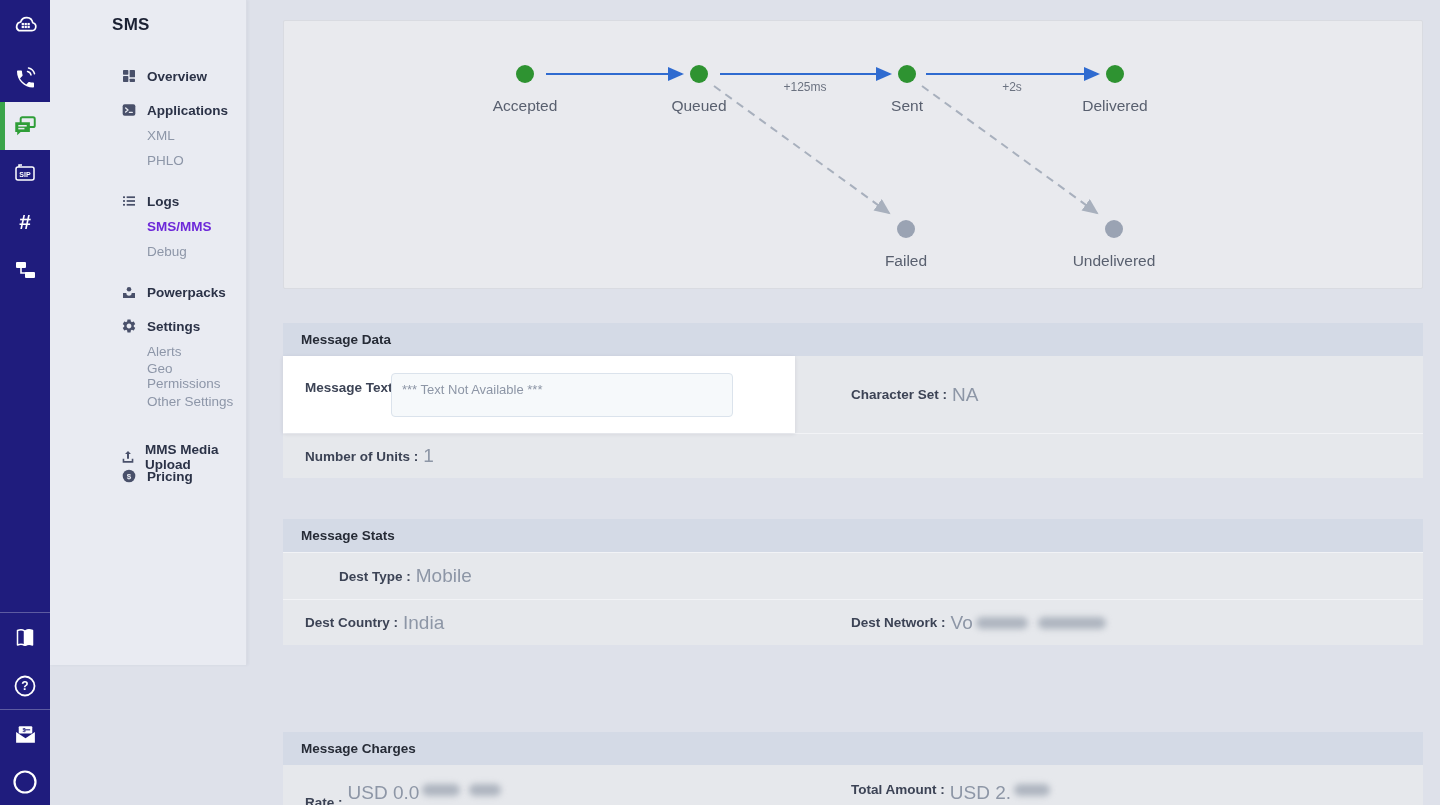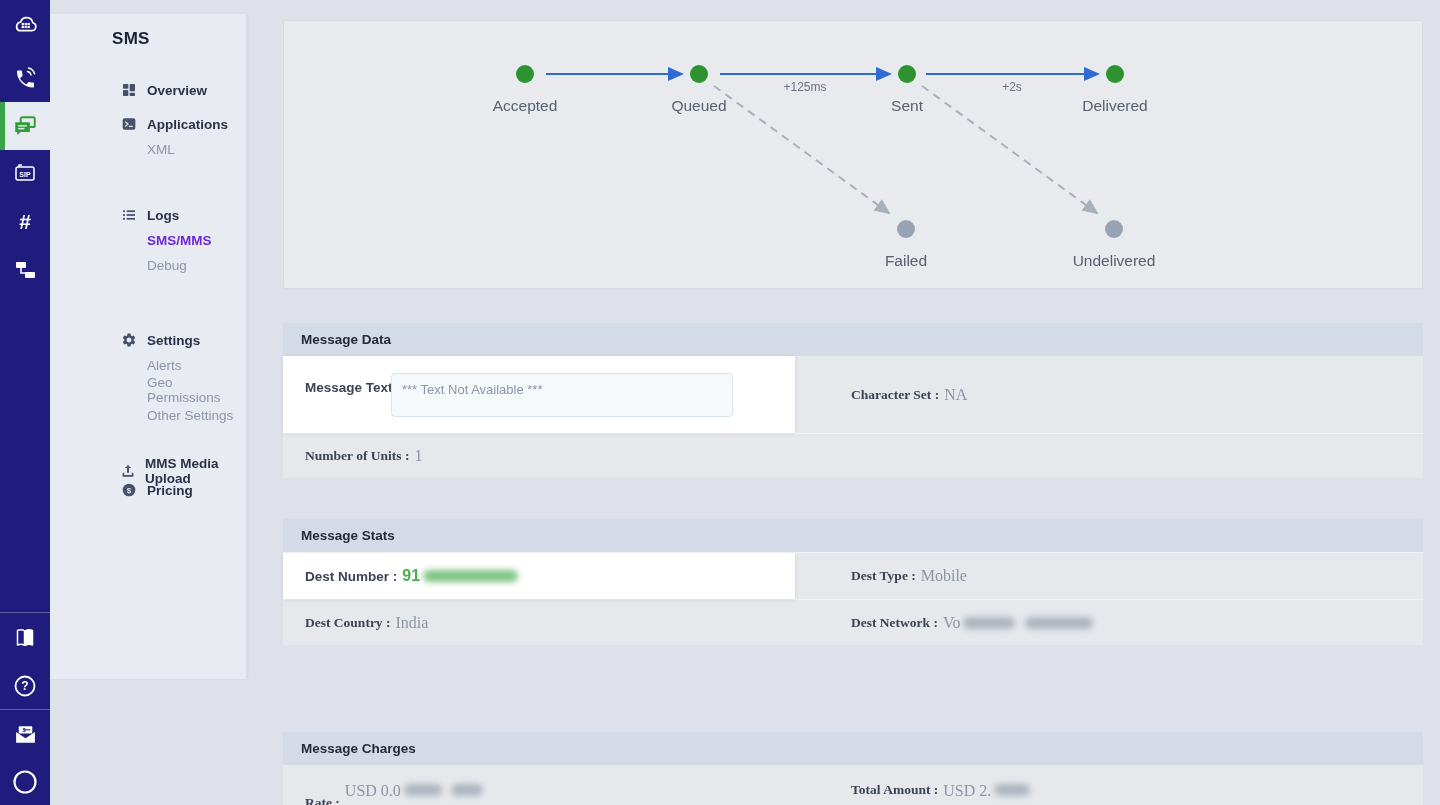--- a/index.html
+++ b/index.html
@@ -10,45 +10,45 @@
   .rail { position:absolute; left:0; top:0; width:50px; height:805px; background:#1f1c7d; z-index:5; }
   .rail-item { position:absolute; left:0; width:50px; height:48px; display:flex; align-items:center; justify-content:center; cursor:pointer; }
   .rail-item.active { background:#e9ebf2; height:48px; }
   .rail-item.active::before { content:""; position:absolute; left:0; top:0; bottom:0; width:5px; background:#3aa44a; }
   .rail-divider { position:absolute; left:0; width:50px; height:1px; background:rgba(255,255,255,.28); }
   .rail svg { display:block; }
   .rail .glyph { color:#fff; font-weight:bold; font-size:21px; }
 
   
   .subbar { position:absolute; left:50px; top:0; width:197px; height:665px; background:#e9ebf2;
-    border-right:1px solid #d9dce5; box-shadow:1px 0 3px rgba(40,50,90,.06); z-index:4;margin-top:14px; }
+    border-right:1px solid #d9dce5; box-shadow:1px 0 3px rgba(40,50,90,.06); z-index:4; }
   .subbar-title { position:absolute; left:62px; top:15px; font-size:17px; font-weight:bold; color:#1b2133; letter-spacing:.3px; }
   .nav-item { position:absolute; left:0; width:197px; height:26px; display:flex; align-items:center; cursor:pointer; }
   .nav-item .nico { width:18px; height:18px; margin-left:70px; margin-right:9px; display:flex; align-items:center; justify-content:center; }
   .nav-item .nlabel { font-size:13.5px; font-weight:bold; color:#2b3247; }
   .nav-item.sub .nlabel { margin-left:97px; font-weight:normal; color:#8d96a8; font-size:13.5px; }
   .nav-item.sub.active .nlabel { color:#6d28d9; font-weight:bold; }
 
   
   .main { position:absolute; left:247px; top:0; width:1193px; height:805px; background:#dee1ea; }
 
   .flow-panel { position:absolute; left:36px; top:20px; width:1140px; height:269px;
     background:#e9eaee; border:1px solid #d9dbe1; border-radius:2px; }
 
   .section { position:absolute; left:36px; width:1140px; }
   .sec-header { height:33px; background:#d4dae6; display:flex; align-items:center; padding-left:18px;
     font-size:13.5px; font-weight:bold; color:#262b36; }
   .row { display:flex; width:100%; border-top:1px solid #f2f3f6; }
   .cell { position:relative; display:flex; align-items:center; }
   .cell.left { width:512px; padding-left:22px; }
   .cell.right { flex:1; padding-left:56px; }
-  .gray { background:#e6e8ec;font-family:Liberation Serif, serif; }
+  .gray { background:#e6e8ec; }
   .white { background:#ffffff; box-shadow:0 1px 4px rgba(30,40,70,.10); z-index:2; }
   .lbl { font-size:13.5px; font-weight:bold; color:#3c4355; white-space:pre; }
-  .val { font-size:16px; color:#8d96a6; margin-left:5px; white-space:pre; }
+  .val { font-size:19px; color:#8d96a6; margin-left:5px; white-space:pre; }
   .val.green { color:#4cae4f; font-weight:bold; }
   .redact { display:inline-block; height:12px; border-radius:6px; margin-left:3px; filter:blur(3px); }
   .redact.green { background:rgba(76,175,80,.72); }
   .redact.grayb { background:rgba(140,150,165,.62); }
 
   .msgtext-area { position:absolute; left:108px; top:17px; width:342px; height:44px;
     background:#f6f9fb; border:1px solid #dbe3ec; border-radius:4px; resize:none;
     font-family:"Liberation Sans", sans-serif; font-size:13px; color:#8d96a6; padding:8px 10px; outline:none; }
 
   .flow-label { font-size:15.5px; fill:#59606f; }
@@ -154,20 +154,23 @@
         <path d="M7 9 l3.5 3 L7 15" fill="none" stroke="#e9ebf2" stroke-width="2" stroke-linecap="round" stroke-linejoin="round"></path>
         <line x1="12.5" y1="15.5" x2="17" y2="15.5" stroke="#e9ebf2" stroke-width="2" stroke-linecap="round"></line>
       </svg>
       </span>
     <span class="nlabel">Applications</span>
   </div>
 
   <div class="nav-item sub" style="top:122px">
     <span class="nlabel">XML</span>
   </div>
+  <div class="nav-item sub" style="top:147px">
+    <span class="nlabel">PHLO</span>
+  </div>
 
   <div class="nav-item" style="top:188px">
     <span class="nico">
       <svg width="16" height="16" viewBox="0 0 24 24" fill="#49506a">
         <rect x="3" y="5" width="3" height="2.6"></rect>
           <rect x="8.5" y="5" width="12.5" height="2.6"></rect>
         <rect x="3" y="10.7" width="3" height="2.6"></rect>
           <rect x="8.5" y="10.7" width="12.5" height="2.6"></rect>
         <rect x="3" y="16.4" width="3" height="2.6"></rect>
           <rect x="8.5" y="16.4" width="12.5" height="2.6"></rect>
@@ -176,20 +179,29 @@
     <span class="nlabel">Logs</span>
   </div>
 
   <div class="nav-item sub active" style="top:213px">
     <span class="nlabel">SMS/MMS</span>
   </div>
   <div class="nav-item sub" style="top:238px">
     <span class="nlabel">Debug</span>
   </div>
 
+  <div class="nav-item" style="top:279px">
+    <span class="nico">
+      <svg width="16" height="16" viewBox="0 0 24 24" fill="#49506a">
+        <circle cx="12" cy="8" r="3.4"></circle>
+        <path d="M3 13.5 h5 a4 4 0 0 0 8 0 h5 V21 H3 z"></path>
+      </svg>
+      </span>
+    <span class="nlabel">Powerpacks</span>
+  </div>
 
   <div class="nav-item" style="top:313px">
     <span class="nico">
       <svg width="16" height="16" viewBox="0 0 24 24" fill="#49506a">
         <path d="M19.14 12.94c.04-.3.06-.61.06-.94 0-.32-.02-.64-.07-.94l2.03-1.58c.18-.14.23-.41.12-.61l-1.92-3.32c-.12-.22-.37-.29-.59-.22l-2.39.96c-.5-.38-1.03-.7-1.62-.94l-.36-2.54c-.04-.24-.24-.41-.48-.41h-3.84c-.24 0-.43.17-.47.41l-.36 2.54c-.59.24-1.13.57-1.62.94l-2.39-.96c-.22-.08-.47 0-.59.22L2.74 8.87c-.12.21-.08.47.12.61l2.03 1.58c-.05.3-.09.63-.09.94s.02.64.07.94l-2.03 1.58c-.18.14-.23.41-.12.61l1.92 3.32c.12.22.37.29.59.22l2.39-.96c.5.38 1.03.7 1.62.94l.36 2.54c.05.24.24.41.48.41h3.84c.24 0 .44-.17.47-.41l.36-2.54c.59-.24 1.13-.56 1.62-.94l2.39.96c.22.08.47 0 .59-.22l1.92-3.32c.12-.22.07-.47-.12-.61l-2.01-1.58zM12 15.6c-1.98 0-3.6-1.62-3.6-3.6s1.62-3.6 3.6-3.6 3.6 1.62 3.6 3.6-1.62 3.6-3.6 3.6z"></path>
       </svg>
       </span>
     <span class="nlabel">Settings</span>
   </div>
 
@@ -278,25 +290,20 @@
       <div class="cell left" style="width:100%">
         <span class="lbl">Number of Units :</span>
         <span class="val">1</span>
       </div>
     </div>
   </div>
 
   <div class="section" style="top:519px">
     <div class="sec-header">Message Stats</div>
     <div class="row" style="height:47px">
-      <div class="cell left white">
-        <span class="lbl">Dest Number :</span>
-        <span class="val green">91</span>
-        <span class="redact green" style="width:95px"></span>
-      </div>
       <div class="cell right gray">
         <span class="lbl">Dest Type :</span>
         <span class="val">Mobile</span>
       </div>
     </div>
     <div class="row" style="height:46px">
       <div class="cell left gray">
         <span class="lbl">Dest Country :</span>
         <span class="val">India</span>
       </div>

